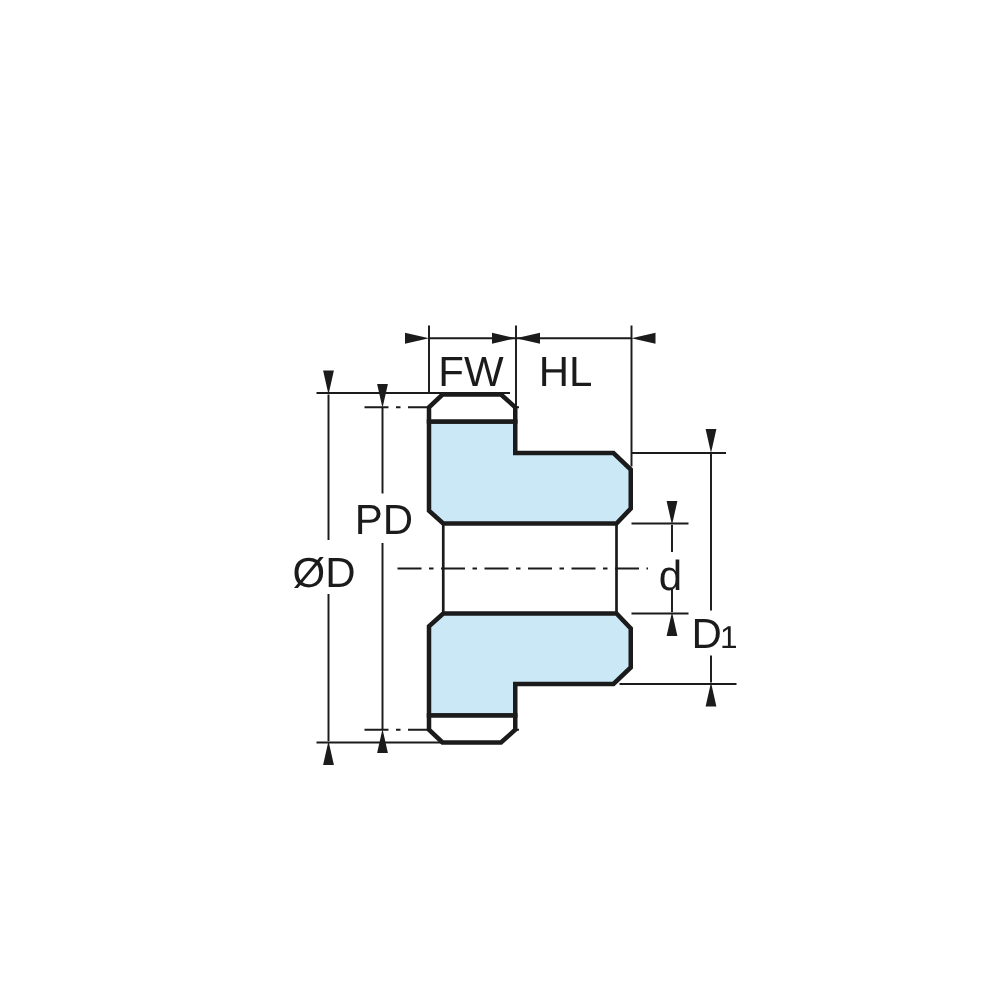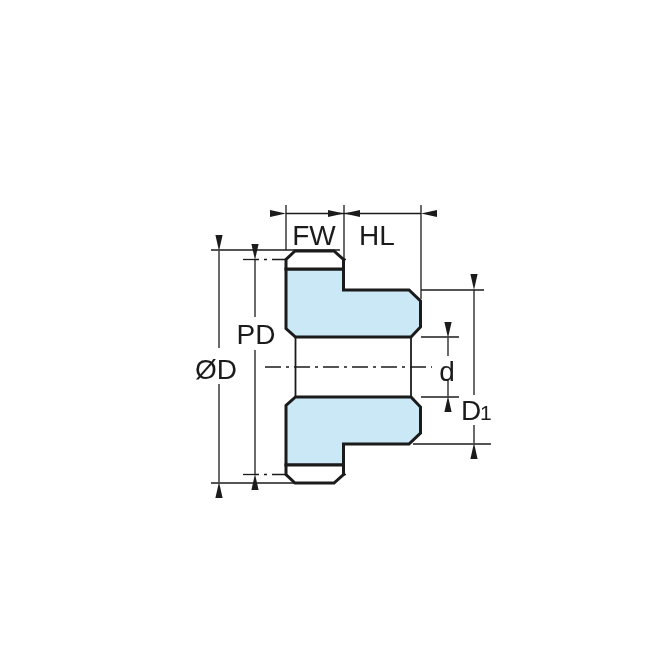--- a/index.html
+++ b/index.html
@@ -7,20 +7,21 @@
     padding: 0;
     background: #ffffff;
     width: 670px;
     height: 670px;
     overflow: hidden;
   }
   .canvas {
     width: 670px;
     height: 644px;
     position: relative;
+    margin-top: 12px;
   }
   svg text {
     font-family: "Liberation Sans", "DejaVu Sans", sans-serif;
   }
   .dim-label { font-size: 28px; }
   .dim-label-sub { font-size: 21px; }
 </style>
 </head>
 <body>
 

